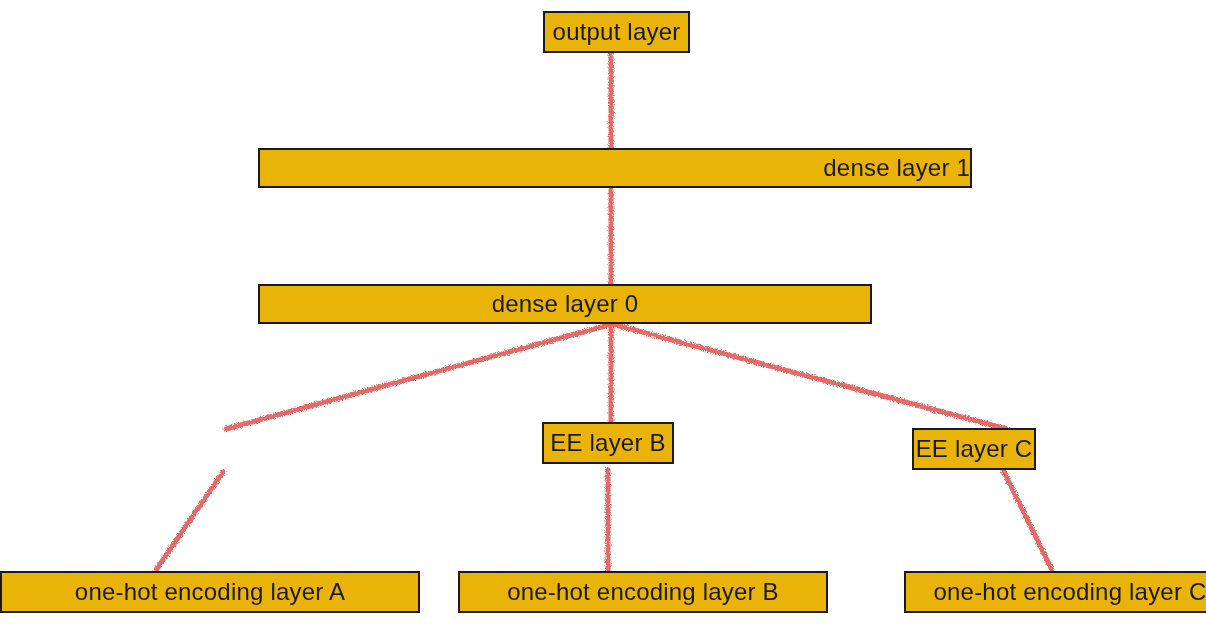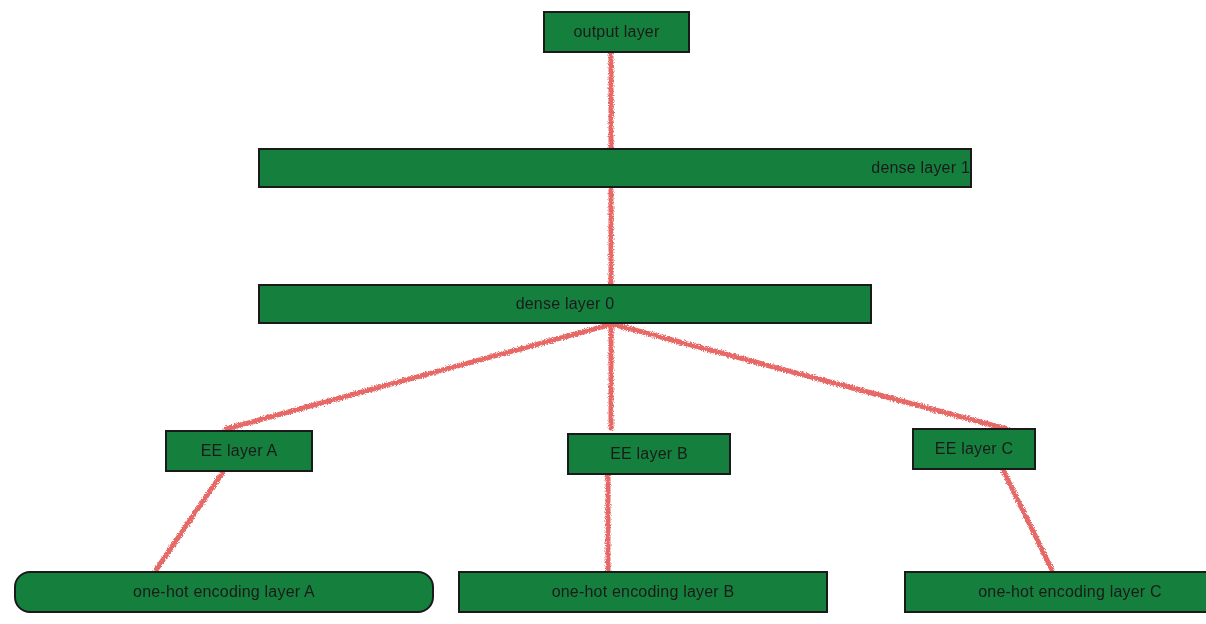--- a/index.html
+++ b/index.html
@@ -19,39 +19,39 @@
     position: absolute;
     left: 0;
     top: 0;
     width: 1206px;
     height: 624px;
     z-index: 1;
   }
   .node {
     position: absolute;
     box-sizing: border-box;
-    background: #15803d;
+    background: #eab308;
     border: 2.5px solid #1a1a1a;
     color: #1a1a1a;
     display: flex;
     align-items: center;
     justify-content: center;
-    font-size: 16px;
+    font-size: 24px;
     letter-spacing: 0.2px;
     white-space: nowrap;
     z-index: 2;
   }
   
   .node-output  { left: 543px; top: 11px;  width: 147px; height: 42px; }
   .node-dense1  { left: 258px; top: 148px; width: 714px; height: 40px; justify-content: flex-end; }
   .node-dense0  { left: 258px; top: 284px; width: 614px; height: 40px; }
   .node-ee-a    { left: 165px; top: 430px; width: 148px; height: 42px; }
-  .node-ee-b    { left: 542px; top: 433px; width: 164px; height: 42px; margin-left: 25px; }
+  .node-ee-b    { left: 542px; top: 422px; width: 132px; height: 42px; }
   .node-ee-c    { left: 912px; top: 428px; width: 124px; height: 42px; }
-  .node-onehot-a{ left: 14px;  top: 571px; width: 420px; height: 42px; border-radius: 16px; }
+  .node-onehot-a{ left: 0;  top: 571px; width: 420px; height: 42px; }
   .node-onehot-b{ left: 458px; top: 571px; width: 370px; height: 42px; }
   .node-onehot-c{ left: 904px; top: 571px; width: 332px; height: 42px; }
 </style>
 </head>
 <body>
 
 <div class="canvas">
 
   <svg class="edges-svg" viewBox="0 0 1206 624" xmlns="http://www.w3.org/2000/svg">
     <defs>
@@ -77,23 +77,20 @@
   </div>
 
   <div class="node node-dense1">
     <span>dense layer 1</span>
   </div>
 
   <div class="node node-dense0">
     <span>dense layer 0</span>
   </div>
 
-  <div class="node node-ee-a">
-    <span>EE layer A</span>
-  </div>
 
   <div class="node node-ee-b">
     <span>EE layer B</span>
   </div>
 
   <div class="node node-ee-c">
     <span>EE layer C</span>
   </div>
 
   <div class="node node-onehot-a">

